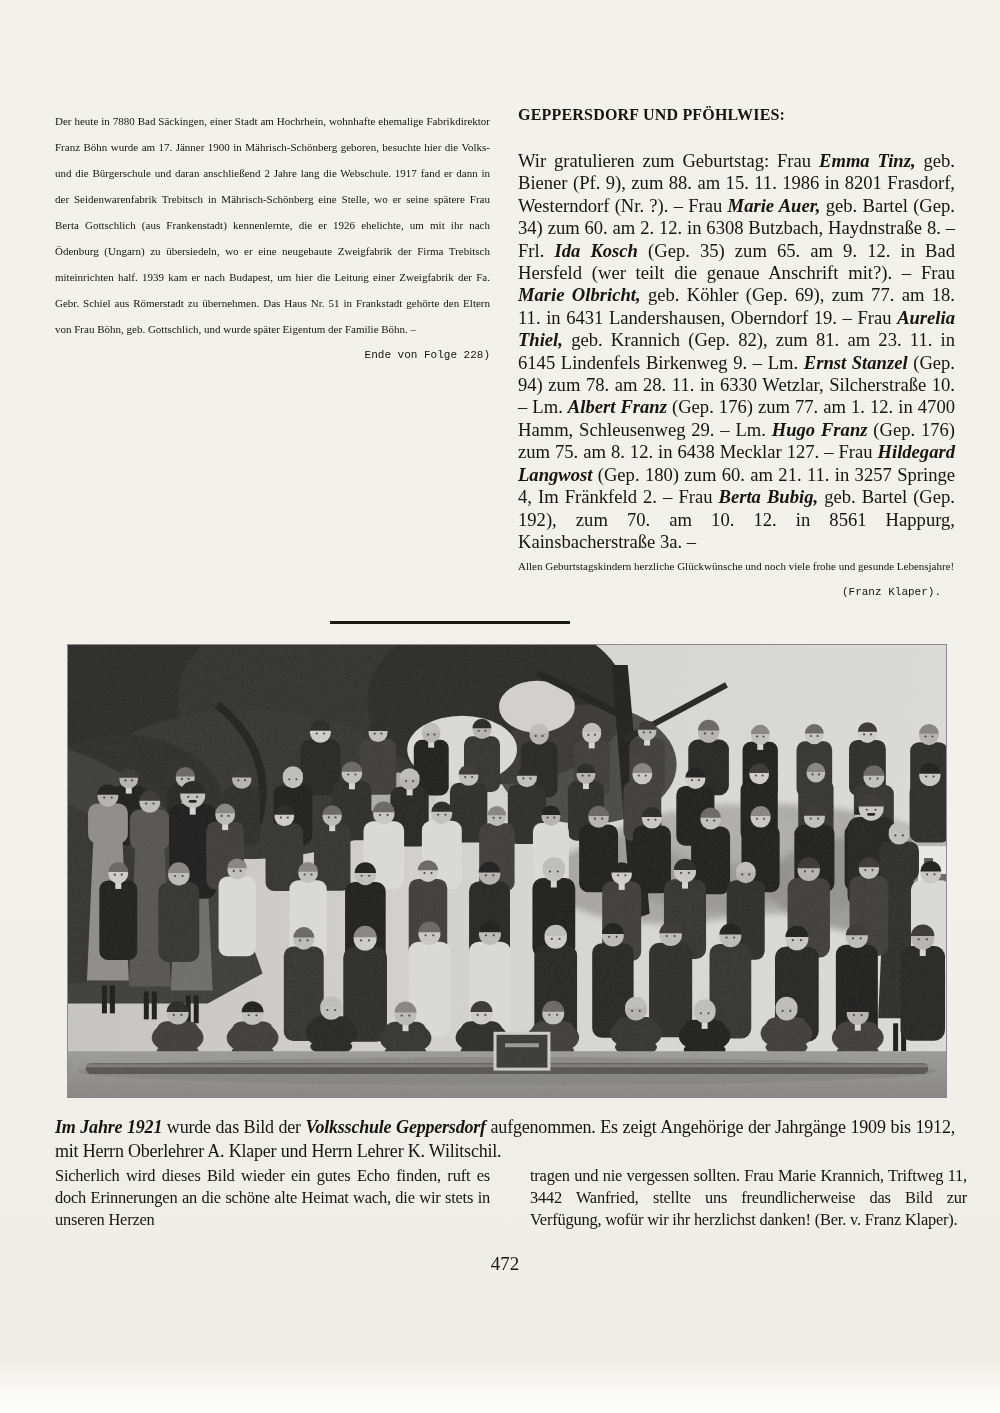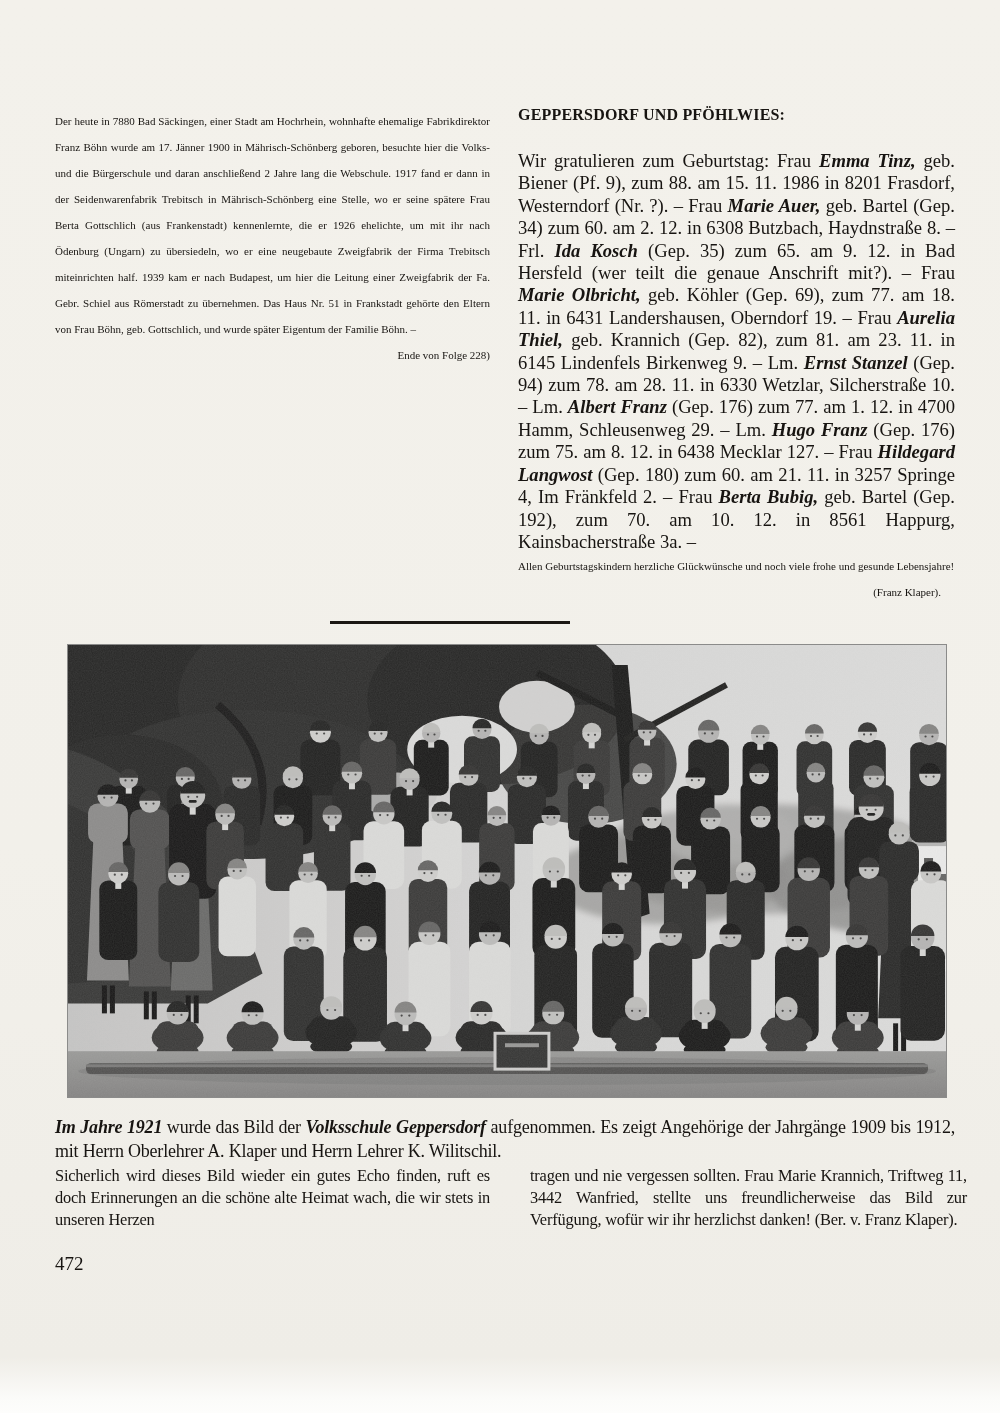--- a/index.html
+++ b/index.html
@@ -16,41 +16,41 @@
   }
   .cols { display:flex; gap:28px; }
   .col-left  { width:435px; flex:0 0 435px; }
   .col-right { width:437px; flex:0 0 437px; }
   p { margin:0; text-align:justify; }
   .t-big   { font-size:18.6px; line-height:22.4px; }
   .t-small { font-size:11px;   line-height:26px; }
   .mt { margin-top:9px; }
   .heading { font-weight:bold; font-size:16px; line-height:22px; letter-spacing:.2px; margin-bottom:24px; }
   .b { font-weight:bold;font-style:italic; }
-  .right-align { text-align:right; }
+  .right-align { text-align:right;font-family:Liberation Mono, monospace; }
   .sig { padding-right:14px; }
   .divider { width:240px; height:3px; background:#1b1713; margin:16px 0 0 275px; }
   .photo {
     width:880px; height:454px;
     margin:20px 0 0 12px;
     border:1px solid #8d8b83;
     box-sizing:border-box;
     background:#c9c7c0;
     filter:saturate(.12) contrast(1.02);
   }
   .photo svg { display:block; width:100%; height:100%; }
   .caption {
     margin-top:17px;
     font-size:18px; line-height:24px; letter-spacing:-.2px;
   }
   .caption-cols {
     display:flex; gap:40px; margin-top:2px;
     font-size:16.4px; line-height:21.8px; letter-spacing:-.2px;
   }
-  .pagenum { margin-top:22px; font-size:19px; text-align:left; }
+  .pagenum { margin-top:22px; font-size:19px; text-align:center; }
 </style>
 </head>
 <body>
 
 <div class="page">
 
   <div class="cols">
     <div class="col-left">
       <p class="t-small" style="margin-top:4px;">Der heute in 7880 Bad Säckingen, einer Stadt am Hochrhein, wohnhafte ehemalige Fabrikdirektor Franz Böhn wurde am 17. Jänner 1900 in Mährisch-Schönberg geboren, besuchte hier die Volks- und die Bürgerschule und daran anschließend 2 Jahre lang die Webschule. 1917 fand er dann in der Seidenwarenfabrik Trebitsch in Mährisch-Schönberg eine Stelle, wo er seine spätere Frau Berta Gottschlich (aus Frankenstadt) kennenlernte, die er 1926 ehelichte, um mit ihr nach Ödenburg (Ungarn) zu übersiedeln, wo er eine neugebaute Zweigfabrik der Firma Trebitsch miteinrichten half. 1939 kam er nach Budapest, um hier die Leitung einer Zweigfabrik der Fa. Gebr. Schiel aus Römerstadt zu übernehmen. Das Haus Nr. 51 in Frankstadt gehörte den Eltern von Frau Böhn, geb. Gottschlich, und wurde später Eigentum der Familie Böhn. –</p>
       <p class="t-small right-align">Ende von Folge 228)</p>

